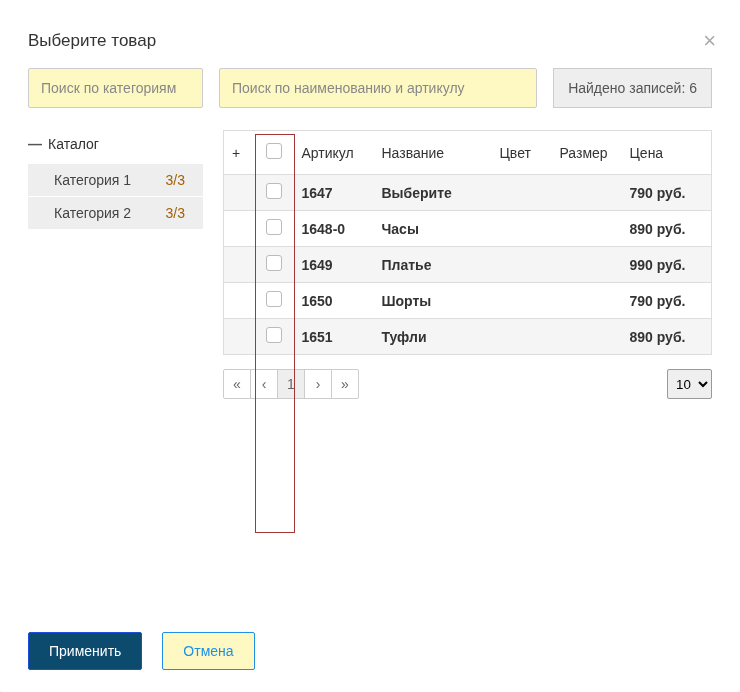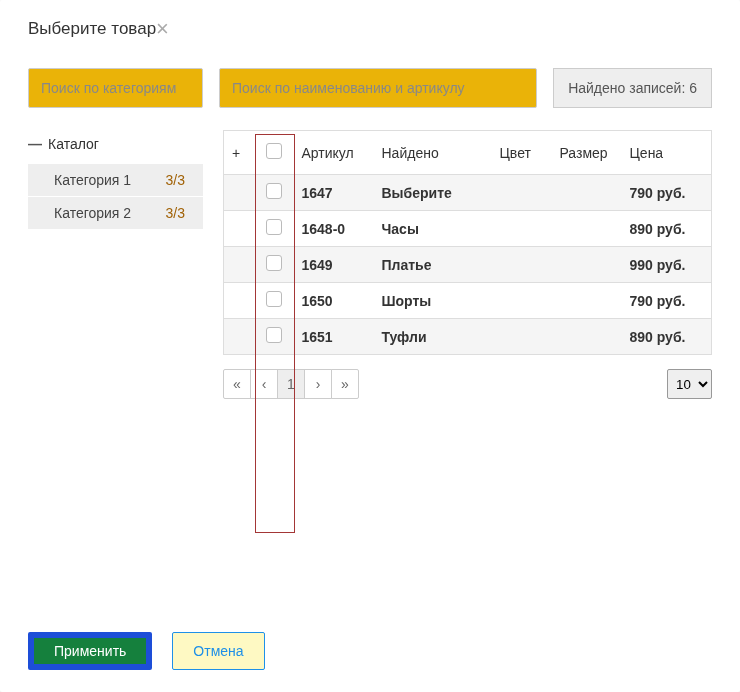--- a/index.html
+++ b/index.html
@@ -1,30 +1,30 @@
 <!DOCTYPE html>
 <html><head>
 <meta charset="utf-8">
 <style>
   * { box-sizing: border-box; }
   html, body { margin:0; padding:0; font-family: Arial, Helvetica, sans-serif; font-size:14px; color:#333; }
   .modal {
     width:740px; height:692px; background:#fff; position:relative;
     box-shadow:0 1px 4px rgba(0,0,0,.15); border-radius:2px;
   }
-  .modal-head { padding:18px 24px 18px 28px; display:flex; align-items:center; justify-content:flex-start; }
+  .modal-head { padding:30px 24px 18px 28px; display:flex; align-items:center; justify-content:space-between; }
   .modal-title { font-size:17px; }
   .close-x { color:#aaa; font-size:22px; line-height:1; cursor:pointer; font-weight:300; }
   .modal-body { position:absolute; top:58px; bottom:78px; left:0; right:0; padding:0 28px 0 28px; overflow-y:scroll; }
   .modal-body::-webkit-scrollbar { width:9px; }
   .modal-body::-webkit-scrollbar-thumb { background:#bdbdbd; border-radius:4px; }
   .modal-body::-webkit-scrollbar-track { background:transparent; }
 
   .search-row { display:flex; gap:16px; margin:10px 0 22px; }
-  .inp { height:40px; border:1px solid #ccc; border-radius:2px; padding:0 12px; font-size:14px; background:#eab308; color:#333; }
+  .inp { height:40px; border:1px solid #ccc; border-radius:2px; padding:0 12px; font-size:14px; background:#fef9c3; color:#333; }
   .inp::placeholder { color:#888; }
   .inp.cat { width:175px; }
   .inp.name { flex:1; }
   .found { height:40px; border:1px solid #ccc; background:#eee; display:flex; align-items:center; padding:8px 14px; color:#555; white-space:nowrap; }
 
   .cols { display:flex; gap:20px; align-items:flex-start; }
   .tree { width:175px; }
   .tree-root { display:flex; align-items:center; padding:6px 4px 12px 0; }
   .minus { width:14px; height:14px; display:flex; align-items:center; justify-content:center; color:#555; font-weight:700; margin-right:6px; }
   .tree-item { background:#eee; padding:8px 18px 8px 26px; display:flex; justify-content:space-between; color:#444; cursor:pointer; }
@@ -50,21 +50,21 @@
   .table-footer { display:flex; justify-content:space-between; align-items:center; margin-top:14px; }
   .pager { display:flex; border-radius:2px; }
   .pg { width:28px; height:30px; border:1px solid #ccc; margin-left:-1px; display:flex; align-items:center; justify-content:center; color:#666; cursor:pointer; background:#fff; }
   .pg:first-child { margin-left:0; border-radius:2px 0 0 2px; }
   .pg:last-child  { border-radius:0 2px 2px 0; }
   .pg.active { background:#eee; }
   .page-size { height:30px; border:1px solid #999; border-radius:2px; padding:0 4px; }
 
   .modal-foot { position:absolute; left:0; right:0; bottom:0; padding:18px 28px 22px; display:flex; gap:20px; }
   .btn { height:38px; padding:0 20px; border-radius:2px; font-size:14px; cursor:pointer; display:flex; align-items:center; }
-  .btn.primary { background:#15803d; color:#fff; border:6px solid #1d4ed8; }
+  .btn.primary { background:#0c4a6e; color:#fff; border:1px solid #1d4ed8; }
   .btn.secondary { background:#fef9c3; color:#1e90e8; border:1px solid #1e90e8; }
 </style>
 </head>
 <body>
 
 <div class="modal">
 
   <div class="modal-head">
     <div class="modal-title">Выберите товар</div>
     <div class="close-x">×</div>
@@ -105,21 +105,21 @@
               <col class="col-size">
               <col class="col-price">
           </colgroup>
           <thead>
             <tr>
               <th class="col-exp">+</th>
               <th style="position:relative;">
                 <span class="chk"></span>
               </th>
               <th>Артикул</th>
-              <th>Найдено</th>
+              <th>Название</th>
               <th>Цвет</th>
               <th>Размер</th>
               <th>Цена</th>
             </tr>
           </thead>
           <tbody id="grid-body">
               <tr>
                 <td></td>
                 <td><span class="chk"></span></td>
                 <td>1647</td>

